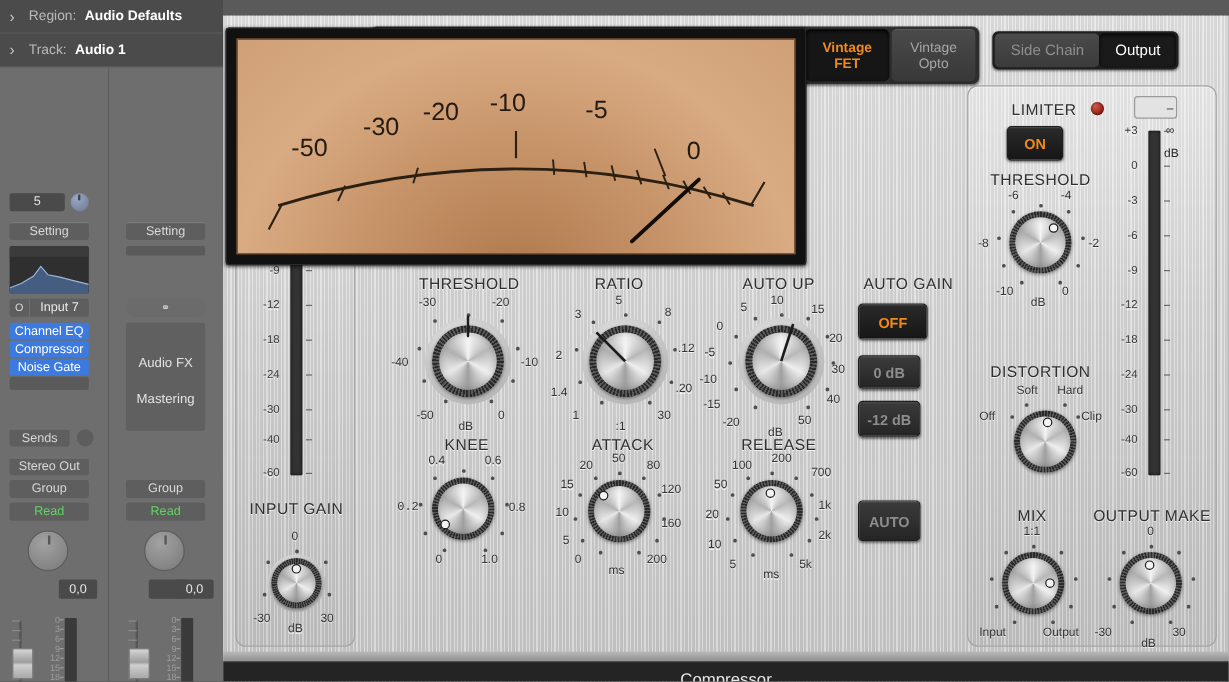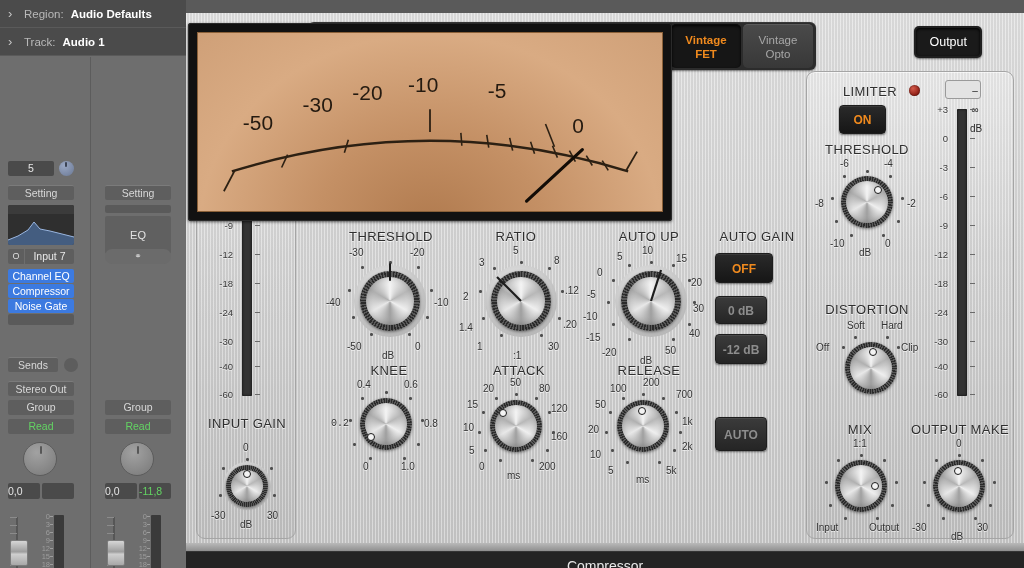--- a/index.html
+++ b/index.html
@@ -100,21 +100,21 @@
     background: radial-gradient(circle at 40% 30%, #a2a2a2, #787878);
     border: 1px solid #5c5c5c; position: relative;
   }
   .pan-knob::after {
     content:""; position:absolute; left:16px; top:3px; width:2px; height:8px;
     background:#575757; border-radius:1px;
   }
   .vol-box { display:flex; gap:2px; }
   .vol-num {
     width:32px;height:16px;background:#4a4a4a;border-radius:2px;color:#e6e6e6;
-    font-size:10.5px;line-height:16px;
+    font-size:10.5px;text-align:center;line-height:16px;margin-left:41px;
   }
   .vol-num.green { color:#63d463; width:32px; }
   .vol-num.blank { background:#4a4a4a; }
   .fader-area { position:relative; width:70px; height:95px; }
   .fader-track {
     position:absolute; left:8px; top:4px; width:2px; height:88px; background:#565656;
   }
   .fader-ticks { position:absolute; left:2px; top:4px; width:10px; height:88px; }
   .fader-ticks i { position:absolute; left:0; width:7px; height:1px; background:#8b8b8b; display:block; }
   .fader-cap {
@@ -362,22 +362,25 @@
               <i style="top:51px;"></i>
 
           </div>
           <div class="meter-bar"></div>
         </div>
       </div>
 
       <div class="strip b">
         <div class="s-btn" style="position:absolute;left:0;top:128px;">Setting</div>
         <div class="fx-empty" style="position:absolute;left:0;top:148px;height:8px;"></div>
-        <div class="eq-slot" style="position:absolute;left:0;top:159px;">EQ</div>
         <div class="link-slot" style="position:absolute;left:0;top:192px;">⚭</div>
+        <div class="big-slot" style="position:absolute;left:0;top:212px;">
+          <span style="top:28px;">Audio FX</span>
+          <span style="top:58px;">Mastering</span>
+        </div>
         <div class="grp-btn" style="position:absolute;left:0;top:343px;">Group</div>
         <div class="read-btn" style="position:absolute;left:0;top:362px;">Read</div>
         <div class="pan-knob" style="position:absolute;left:15px;top:385px;"></div>
         <div class="vol-box" style="position:absolute;left:0;top:426px;">
           <div class="vol-num">0,0</div>
           <div class="vol-num green">-11,8</div>
         </div>
         <div class="fader-area" style="position:absolute;left:0;top:456px;">
           <div class="fader-track"></div>
           <div class="fader-ticks">
@@ -441,20 +444,21 @@
         <span>Vintage</span>
         <span>FET</span>
       </div>
       <div class="model-btn">
         <span>Vintage</span>
         <span>Opto</span>
       </div>
     </div>
 
     <div class="sc-bar">
+      <div class="sc-btn">Side Chain</div>
       <div class="sc-btn active">Output</div>
     </div>
 
     <div class="panel p-left">
       <div class="vmeter" style="left:0;top:8px;width:100px;height:330px;">
         <div class="vm-readout">–∞ dB</div>
         <div class="vm-bar" style="left:45px;top:29px;height:287px;"></div>
         <div class="vm-scale">
           <span style="left:8px;top:24px;width:28px;">+3</span>
             <i style="left:58px;top:29px;"></i>

